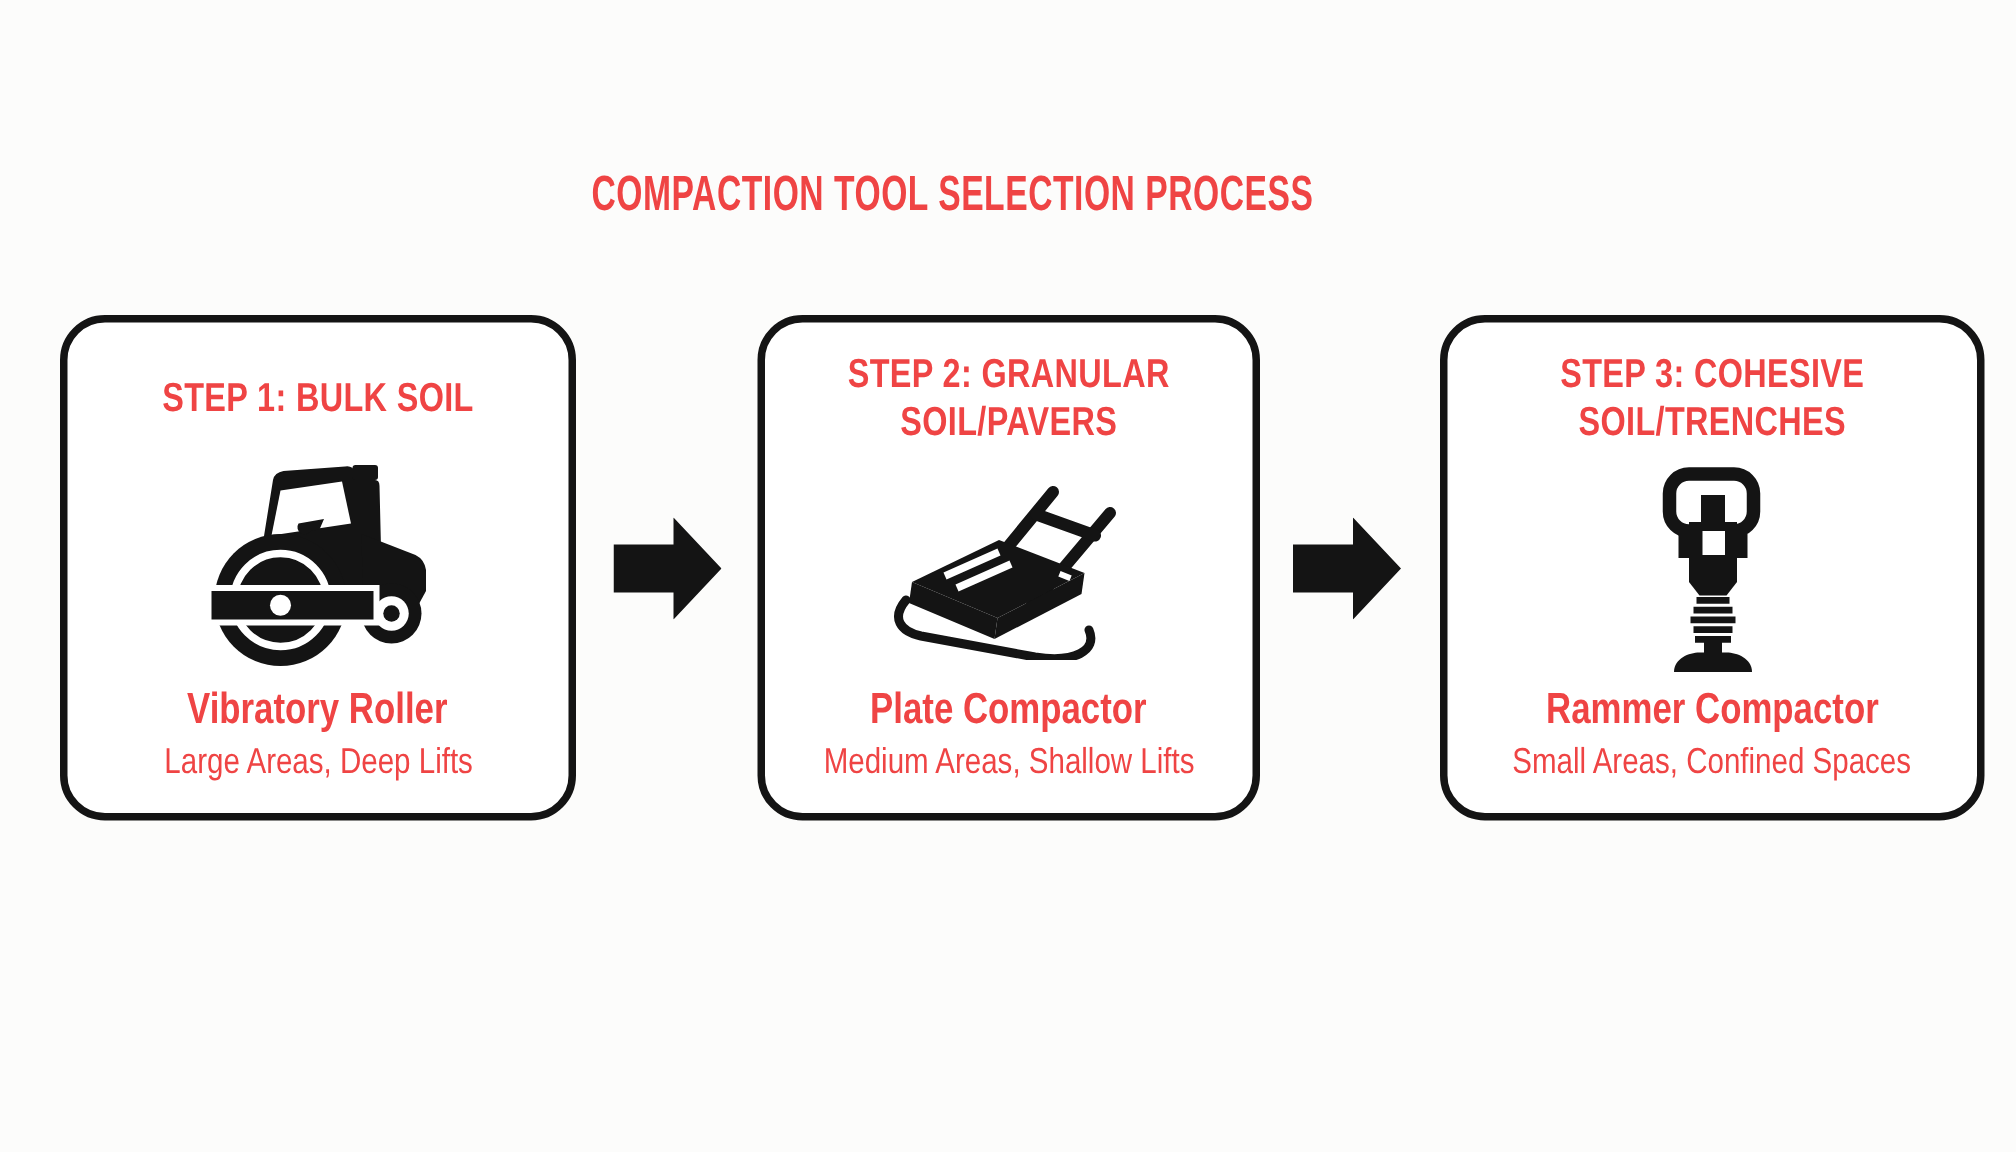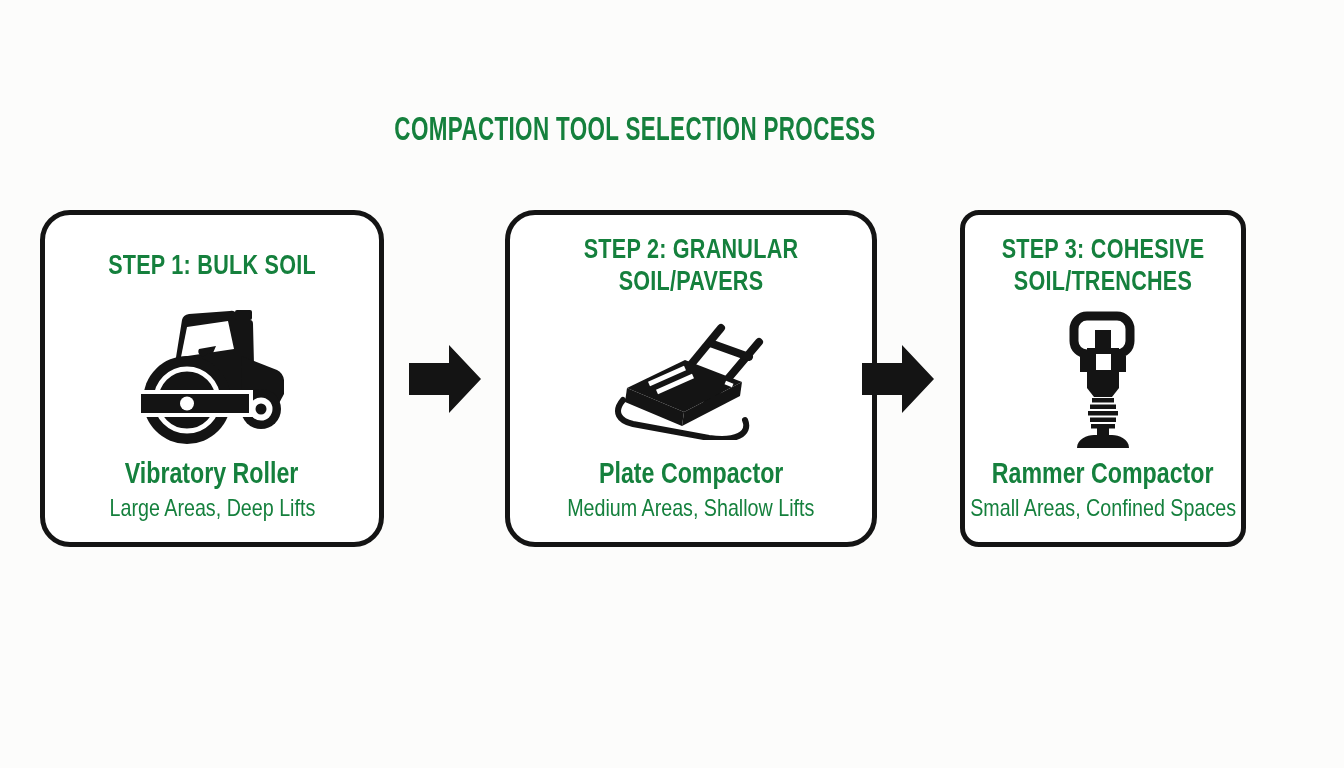--- a/index.html
+++ b/index.html
@@ -2,21 +2,21 @@
 <html><head>
 <meta charset="utf-8">
 <style>
   html, body { margin: 0; padding: 0; }
   .canvas {
     position: relative;
     width: 1344px;
     height: 768px;
     background: #fcfcfb;
     font-family: "Liberation Sans", sans-serif;
-    color: #15803d;
+    color: #ef4444;
     overflow: hidden;
   }
   .page-title {
     position: absolute;
     top: 110px;
     left: 0;
     width: 1270px;
     text-align: center;
     font-size: 33px;
     font-weight: bold;
@@ -32,22 +32,22 @@
     background: #ffffff;
     border: 5px solid #141414;
     border-radius: 30px;
     box-sizing: border-box;
     display: flex;
     flex-direction: column;
     align-items: center;
     padding: 12px 6px 0 6px;
   }
   .card-1 { left: 40px;  width: 344px; }
-  .card-2 { left: 505px; width: 372px; }
-  .card-3 { left: 960px; width: 286px; border-radius: 19px; }
+  .card-2 { left: 505px; width: 335px; }
+  .card-3 { left: 960px; width: 363px; }
   .card-heading {
     height: 76px;
     width: 100%;
     display: flex;
     align-items: center;
     justify-content: center;
     text-align: center;
     font-size: 27px;
     font-weight: bold;
     line-height: 32px;

